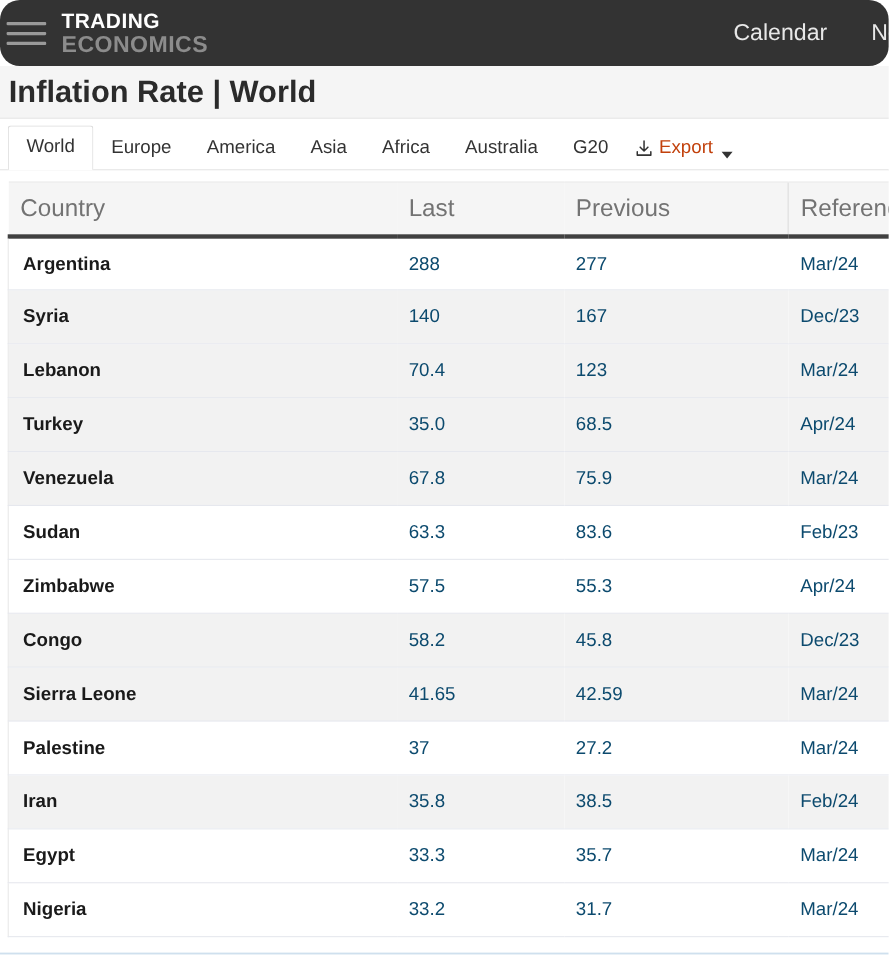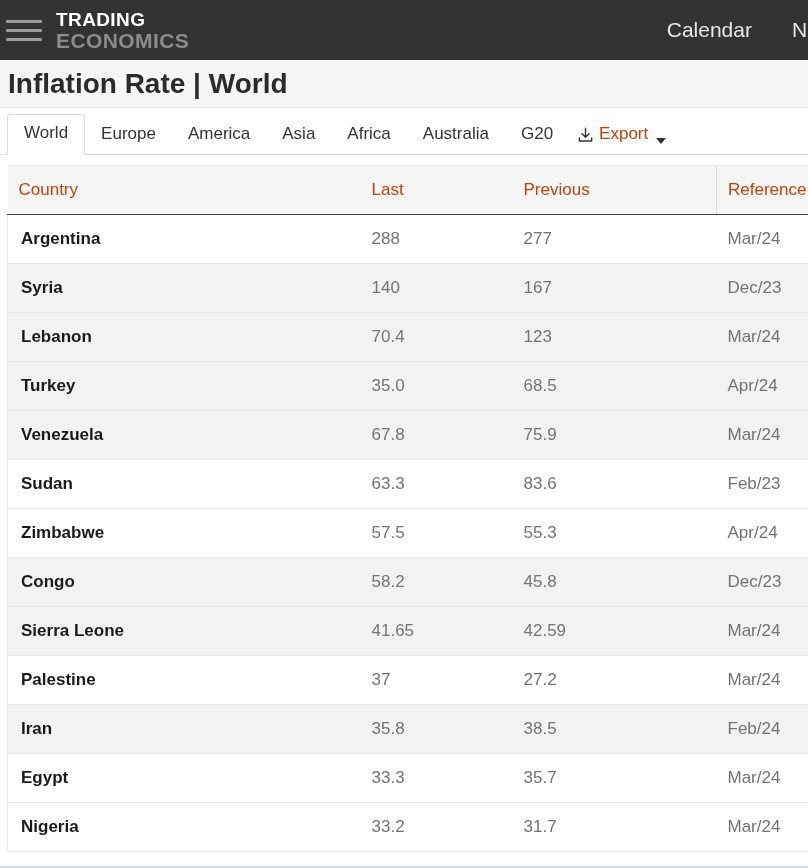--- a/index.html
+++ b/index.html
@@ -13,20 +13,21 @@
   }
 
   
   #topbar {
     position: relative;
     height: 60px;
     background: #333333;
     display: flex;
     align-items: center;
     overflow: hidden;
+    border-radius: 18px;
   }
   #hamburger {
     width: 36px; height: 30px;
     margin-left: 6px;
     display: flex; flex-direction: column;
     justify-content: center; gap: 6px;
     cursor: pointer;
     flex: 0 0 auto;
   }
   #hamburger span {
@@ -150,38 +151,38 @@
     width: 801px;
     table-layout: fixed;
   }
   col.c-country { width: 353px; }
   col.c-last    { width: 152px; }
   col.c-prev    { width: 204px; }
   col.c-ref     { width: 92px; }
 
   thead th {
     background: #f5f5f5;
-    font-size: 17px;
+    font-size: 22px;
     font-weight: normal;
-    color: #c2410c;
+    color: #737373;
     text-align: left;
     height: 49px;
     padding: 0 0 0 11px;
     border-top: 1px solid #e7e7e7;
-    border-bottom: 1px solid #404040;
+    border-bottom: 4px solid #404040;
     vertical-align: middle;
   }
   thead th.ref-col {
     border-left: 1px solid #dcdcdc;
     padding-left: 11px;
   }
 
   tbody td {
     font-size: 17px;
-    color: #737373;
+    color: #0c4a6e;
     height: 49px;
     padding: 0 0 0 11px;
     border-bottom: 1px solid #e6e8ee;
     vertical-align: middle;
     white-space: nowrap;
     overflow: hidden;
   }
   tbody td.country {
     font-weight: bold;
     color: #1a1a1a;

